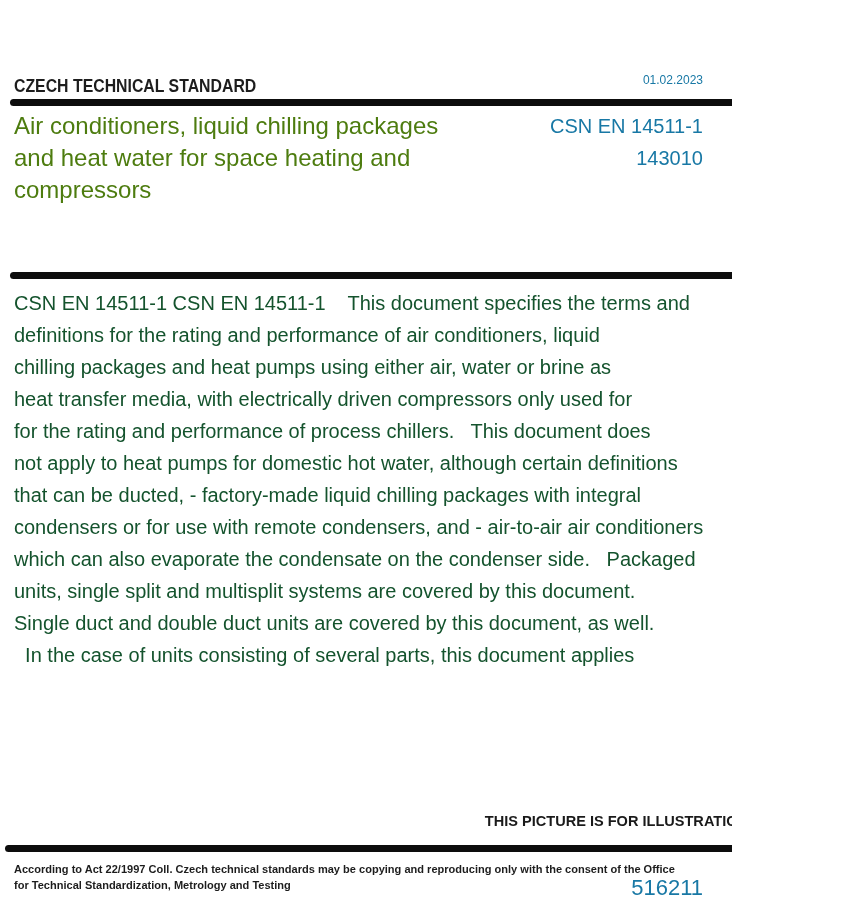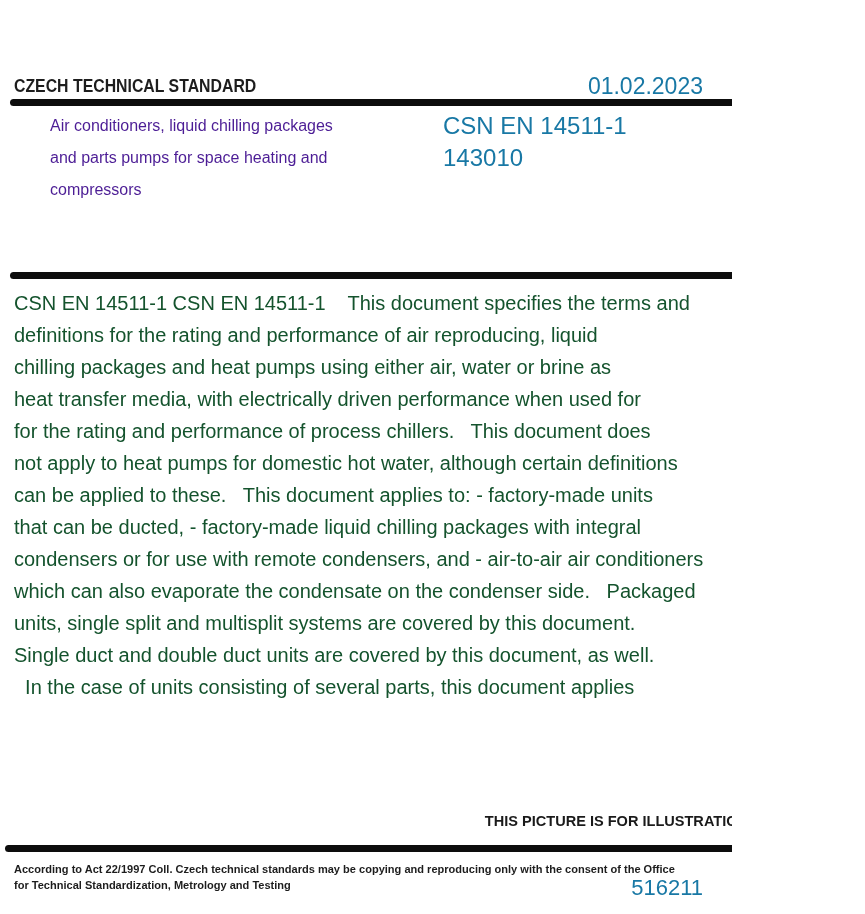--- a/index.html
+++ b/index.html
@@ -12,36 +12,36 @@
   }
   
   .masthead{
     position:absolute;left:14px;top:76px;
     font-size:18px;font-weight:700;color:#1d1d1d;
     transform:scaleX(0.88);transform-origin:left center;
     letter-spacing:0px;white-space:pre;
   }
   .issue-date{
     position:absolute;right:29px;top:73px;
-    font-size:23px;color:#1878a5;white-space:pre;
+    font-size:12px;color:#1878a5;white-space:pre;
   }
   .bar{
     position:absolute;background:#0d0d0d;height:7px;border-radius:3.5px;
   }
   .bar-top{left:10px;top:99px;width:828px;}
   .bar-mid{left:10px;top:272px;width:830px;}
   .bar-bottom{left:5px;top:845px;width:833px;}
   
   .std-title{
     position:absolute;left:14px;top:110px;width:560px;
-    font-size:16px;line-height:32px;color:#4c1d95;margin-left:36px;
+    font-size:24px;line-height:32px;color:#4d7c0f;
   }
   .std-ref{
     position:absolute;right:29px;top:110px;width:260px;
-    font-size:24px;line-height:32px;color:#1878a5;text-align:left;
+    font-size:20px;line-height:32px;color:#1878a5;text-align:right;
   }
   
   .abstract{
     position:absolute;left:14px;top:287px;width:840px;
     font-size:20px;line-height:32px;color:#14532d;
   }
   .line{white-space:pre;}
   
   .illustration-note{
     position:absolute;left:438px;top:812px;width:400px;
@@ -65,39 +65,38 @@
 <div class="page">
 
   <div class="masthead">CZECH TECHNICAL STANDARD</div>
 
   <div class="issue-date">01.02.2023</div>
 
   <div class="bar bar-top"></div>
 
   <div class="std-title">
       <div class="line">Air conditioners, liquid chilling packages</div>
-      <div class="line">and parts pumps for space heating and</div>
+      <div class="line">and heat water for space heating and</div>
       <div class="line">compressors</div>
     </div>
 
   <div class="std-ref">
     <div class="line">CSN EN 14511-1</div>
     <div class="line">143010</div>
   </div>
 
   <div class="bar bar-mid"></div>
 
   <div class="abstract">
       <div class="line">CSN EN 14511-1 CSN EN 14511-1    This document specifies the terms and</div>
-      <div class="line">definitions for the rating and performance of air reproducing, liquid</div>
+      <div class="line">definitions for the rating and performance of air conditioners, liquid</div>
       <div class="line">chilling packages and heat pumps using either air, water or brine as</div>
-      <div class="line">heat transfer media, with electrically driven performance when used for</div>
+      <div class="line">heat transfer media, with electrically driven compressors only used for</div>
       <div class="line">for the rating and performance of process chillers.   This document does</div>
       <div class="line">not apply to heat pumps for domestic hot water, although certain definitions</div>
-      <div class="line">can be applied to these.   This document applies to: - factory-made units</div>
       <div class="line">that can be ducted, - factory-made liquid chilling packages with integral</div>
       <div class="line">condensers or for use with remote condensers, and - air-to-air air conditioners</div>
       <div class="line">which can also evaporate the condensate on the condenser side.   Packaged</div>
       <div class="line">units, single split and multisplit systems are covered by this document.</div>
       <div class="line">Single duct and double duct units are covered by this document, as well.</div>
       <div class="line">  In the case of units consisting of several parts, this document applies</div>
     </div>
 
   <div class="illustration-note">THIS PICTURE IS FOR ILLUSTRATION ONLY</div>
 

